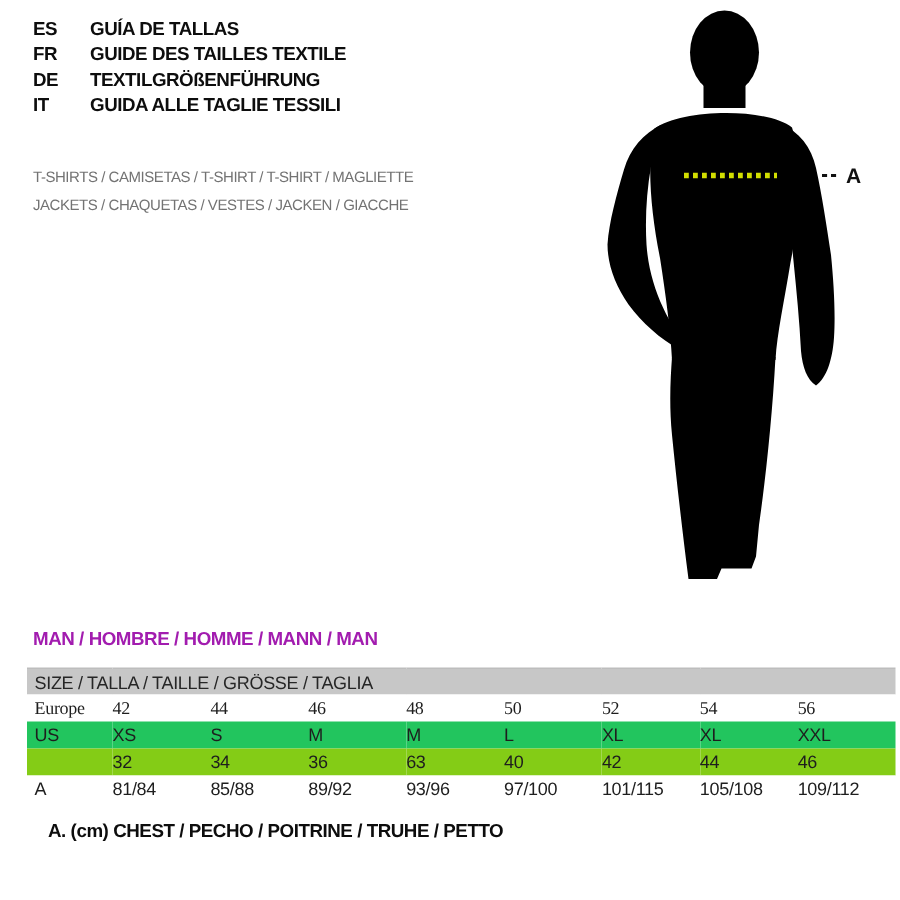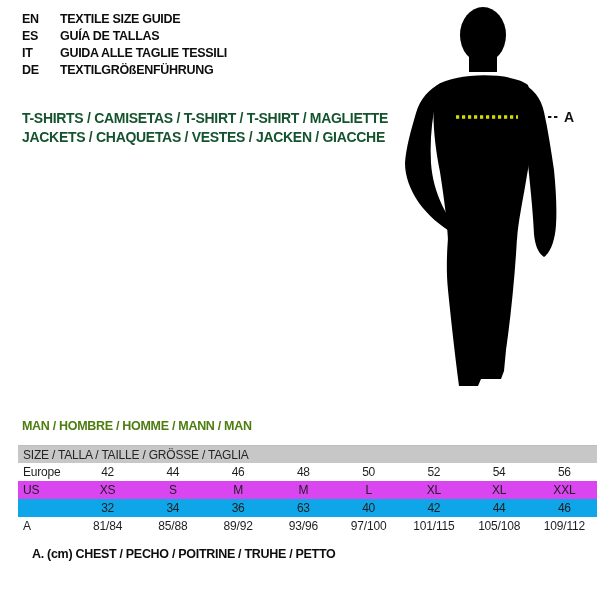--- a/index.html
+++ b/index.html
@@ -9,71 +9,71 @@
   }
   
   .lang-list{position:absolute;left:22px;top:11px;}
   .lang-row{display:grid;grid-template-columns:38px auto;height:17px;line-height:17px;}
   .lang-code,.lang-label{
     font-size:12.5px;font-weight:bold;letter-spacing:-0.3px;white-space:nowrap;color:#0d0d0d;
   }
   
   .products{position:absolute;left:22px;top:109px;}
   .product-line{
-    font-size:14px;font-weight:bold;letter-spacing:-0.3px;line-height:19px;
-    white-space:nowrap;color:#14532d;
+    font-size:10px;font-weight:normal;letter-spacing:-0.3px;line-height:19px;
+    white-space:nowrap;color:#737373;
   }
   
   .figure-svg{position:absolute;left:395px;top:0px;width:205px;height:410px;}
   .figure-svg text{
     font-family:"Liberation Sans",sans-serif;font-size:14px;font-weight:bold;fill:#111;
   }
   
   .section-title{
     position:absolute;left:22px;top:419px;font-size:12.5px;font-weight:bold;
-    letter-spacing:-0.3px;white-space:nowrap;color:#4d7c0f;
+    letter-spacing:-0.3px;white-space:nowrap;color:#a21caf;
   }
   
   .size-table{
     position:absolute;left:18px;top:445px;width:579px;
     border-collapse:collapse;table-layout:fixed;border-top:1px solid #bdbdbd;
   }
   .size-table td{
-    font-size:12px;color:#1e1e1e;text-align:center;padding:0;height:18px;
+    font-size:12px;color:#1e1e1e;padding:0;height:18px;
     letter-spacing:-0.2px;vertical-align:middle;white-space:nowrap;
   }
   .size-table td.thead{
     text-align:left;padding-left:5px;height:17px;color:#262626;
   }
   .size-table td.rowlabel{text-align:left;padding-left:5px;}
   
   .footnote{
     position:absolute;left:32px;top:547px;font-size:12.5px;font-weight:bold;
     letter-spacing:-0.3px;white-space:nowrap;color:#0d0d0d;
   }
 </style>
 </head>
 <body>
 
 <div class="lang-list">
   <div class="lang-row">
-    <span class="lang-code">EN</span>
-    <span class="lang-label">TEXTILE SIZE GUIDE</span>
-  </div>
-  <div class="lang-row">
     <span class="lang-code">ES</span>
     <span class="lang-label">GUÍA DE TALLAS</span>
   </div>
   <div class="lang-row">
-    <span class="lang-code">IT</span>
-    <span class="lang-label">GUIDA ALLE TAGLIE TESSILI</span>
+    <span class="lang-code">FR</span>
+    <span class="lang-label">GUIDE DES TAILLES TEXTILE</span>
   </div>
   <div class="lang-row">
     <span class="lang-code">DE</span>
     <span class="lang-label">TEXTILGRÖßENFÜHRUNG</span>
+  </div>
+  <div class="lang-row">
+    <span class="lang-code">IT</span>
+    <span class="lang-label">GUIDA ALLE TAGLIE TESSILI</span>
   </div>
 </div>
 
 <div class="products">
   <div class="product-line">T-SHIRTS / CAMISETAS / T-SHIRT / T-SHIRT / MAGLIETTE</div>
   <div class="product-line">JACKETS / CHAQUETAS / VESTES / JACKEN / GIACCHE</div>
 </div>
 
 <svg class="figure-svg" viewBox="395 0 205 410" aria-hidden="true">
   <g fill="#000000">
@@ -136,43 +136,43 @@
       <col>
       <col>
       <col>
       <col>
       <col>
   </colgroup>
   <tbody>
     <tr style="background:#c7c7c7;">
       <td class="thead" colspan="9">SIZE / TALLA / TAILLE / GRÖSSE / TAGLIA</td>
     </tr>
-    <tr style="background:#ffffff;">
+    <tr style="background:#ffffff;font-family:Liberation Serif, serif;">
       <td class="rowlabel">Europe</td>
       <td>42</td>
       <td>44</td>
       <td>46</td>
       <td>48</td>
       <td>50</td>
       <td>52</td>
       <td>54</td>
       <td>56</td>
     </tr>
-    <tr style="background:#d946ef;">
+    <tr style="background:#22c55e;">
       <td class="rowlabel">US</td>
       <td>XS</td>
       <td>S</td>
       <td>M</td>
       <td>M</td>
       <td>L</td>
       <td>XL</td>
       <td>XL</td>
       <td>XXL</td>
     </tr>
-    <tr style="background:#0ea5e9;">
+    <tr style="background:#84cc16;">
       <td class="rowlabel"></td>
       <td>32</td>
       <td>34</td>
       <td>36</td>
       <td>63</td>
       <td>40</td>
       <td>42</td>
       <td>44</td>
       <td>46</td>
     </tr>

